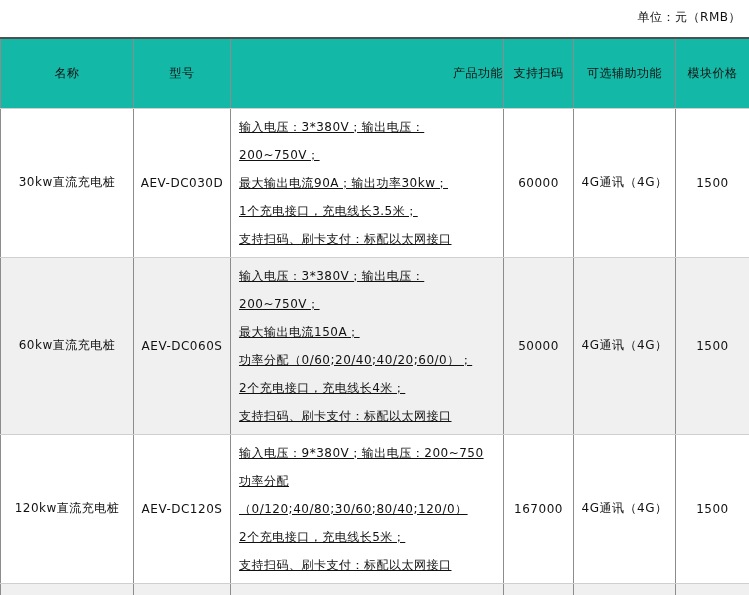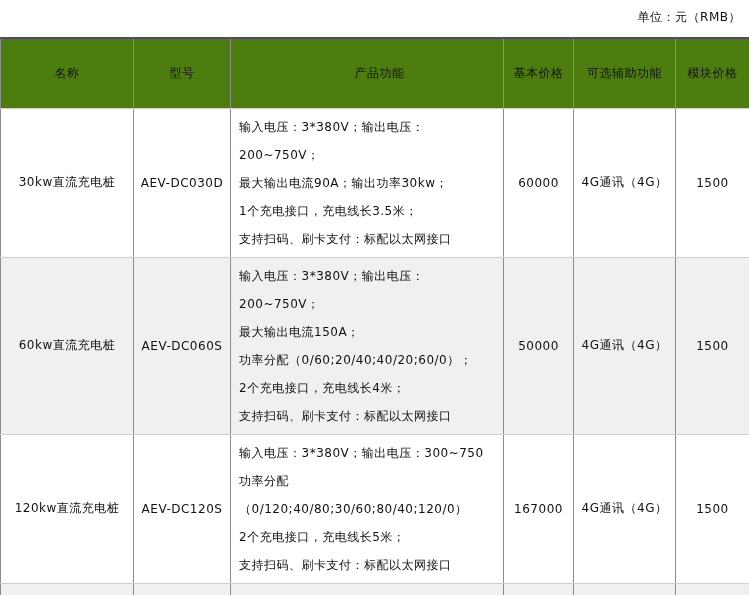--- a/index.html
+++ b/index.html
@@ -42,35 +42,36 @@
     border-left: 1px solid #8c8c8c;
     border-right: 1px solid #8c8c8c;
     border-top: 1px solid #cfcfcf;
     border-bottom: 1px solid #cfcfcf;
     vertical-align: middle;
     text-align: center;
     font-weight: normal;
     letter-spacing: 0.5px;
     color: #111;
   }
-  tr.r-header { height: 70px; background: #4d7c0f; margin-top: 21px; }
+  tr.r-header { height: 70px; background: #14b8a6; margin-top: 21px; }
   tr.r0 { height: 120px; background: #ffffff; }
   tr.r1 { height: 143px; background: #eff0ef; }
   tr.r2 { height: 119px; background: #ffffff; }
   tr.r3 { height: 73px;  background: #eff0ef; }
 
-  th.h-features { text-align: center; padding-left: 25px; }
+  th.h-features { text-align: right; padding-left: 25px; }
 
   td.c-features {
     text-align: left;
     padding: 4px 8px 4px 8px;
   }
   .feature-line {
     line-height: 28px;
     white-space: normal;
+    text-decoration: underline;
   }
 </style>
 </head>
 <body>
 
 <div class="page">
 
   <div class="unit-label">单位：元（RMB）</div>
 
   <table class="price-table">
@@ -80,21 +81,21 @@
         <col class="c3">
         <col class="c4">
         <col class="c5">
         <col class="c6">
     </colgroup>
     <thead>
       <tr class="r-header">
         <th>名称</th>
         <th>型号</th>
         <th class="h-features">产品功能</th>
-        <th>基本价格</th>
+        <th>支持扫码</th>
         <th>可选辅助功能</th>
         <th>模块价格</th>
       </tr>
     </thead>
     <tbody>
 
       <tr class="r0">
         <td>30kw直流充电桩</td>
         <td>AEV-DC030D</td>
         <td class="c-features">
@@ -120,21 +121,21 @@
         </td>
         <td>50000</td>
         <td>4G通讯（4G）</td>
         <td>1500</td>
       </tr>
 
       <tr class="r2">
         <td>120kw直流充电桩</td>
         <td>AEV-DC120S</td>
         <td class="c-features">
-          <div class="feature-line">输入电压：3*380V；输出电压：300~750</div>
+          <div class="feature-line">输入电压：9*380V；输出电压：200~750</div>
           <div class="feature-line">功率分配（0/120;40/80;30/60;80/40;120/0）</div>
           <div class="feature-line">2个充电接口，充电线长5米；</div>
           <div class="feature-line">支持扫码、刷卡支付：标配以太网接口</div>
         </td>
         <td>167000</td>
         <td>4G通讯（4G）</td>
         <td>1500</td>
       </tr>
 
       <tr class="r3">

